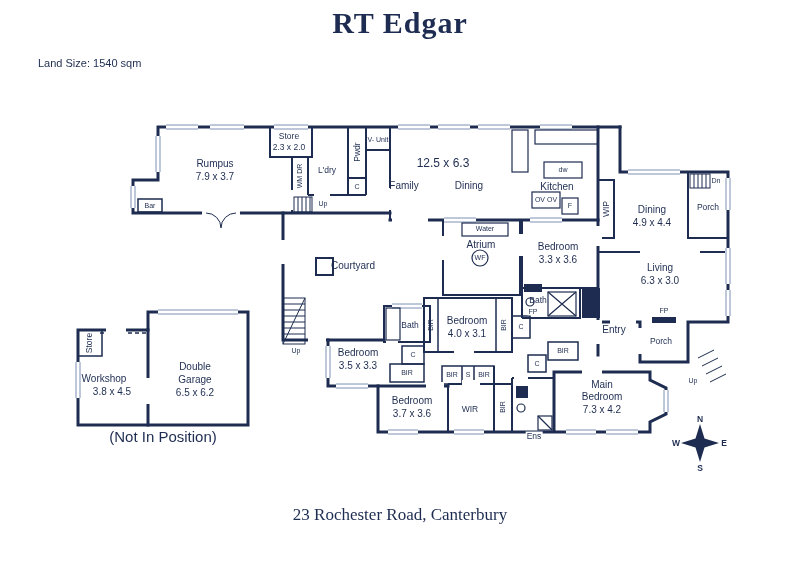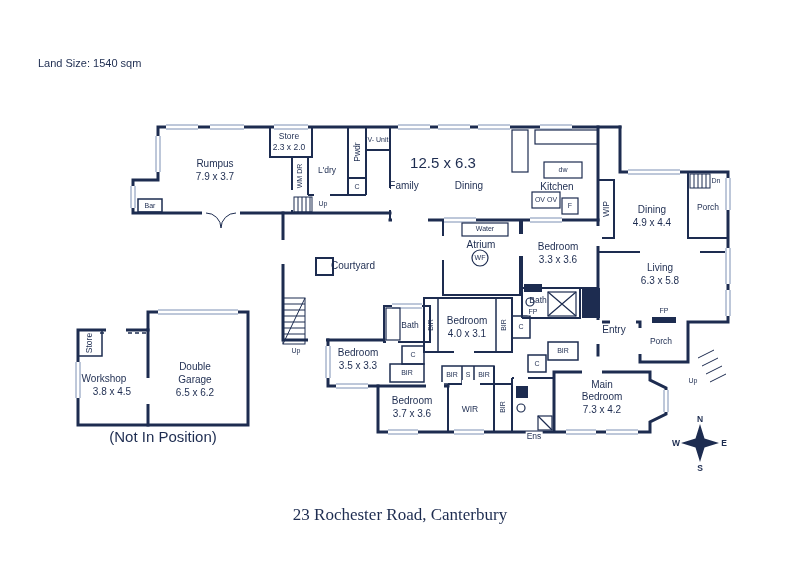--- a/index.html
+++ b/index.html
@@ -13,41 +13,42 @@
     font-family:"Liberation Serif", serif; font-weight:bold;
     font-size:30px; letter-spacing:1px; color:#1d2c50;
   }
   .land-size { position:absolute; left:38px; top:57px; font-size:11px; color:#1d2c50; }
   .plan-svg { position:absolute; left:0; top:0; }
   .lbl {
     position:absolute; transform:translate(-50%,-50%);
     font-size:10px; line-height:1.05; color:#1d2c50;
     white-space:nowrap; text-align:center;
   }
-  .md { font-size:15px; }
+  .md { font-size:12px; }
   .sm { font-size:8.5px; }
   .xs { font-size:7px; }
   .c9 { font-size:15px; }
   .v  { transform:translate(-50%,-50%) rotate(-90deg); }
   .chip { background:#ffffff; padding:0 1px;margin-top:32px; }
   .b { font-weight:bold; }
   .address {
     position:absolute; left:0; right:0; top:505px; text-align:center;
     font-family:"Liberation Serif", serif; font-size:17px; color:#1d2c50;
   }
   .disclaimer {
     position:absolute; left:0; right:0; top:533px; text-align:center;
     font-size:7.5px; color:#1d2c50;
   }
 </style>
 </head>
 <body>
 
 <div class="page">
 
+  <div class="logo">RT Edgar</div>
   <div class="land-size">Land Size: 1540 sqm</div>
 
   <svg class="plan-svg" width="800" height="565" viewBox="0 0 800 565">
 
     <g stroke="#1d2c50" stroke-width="3" fill="none" stroke-linecap="square">
       <path d="M620,127 H158 V180 H133 V213 H390"></path>
       <path d="M390,220 H598"></path>
       <path d="M598,127 V355"></path>
       <path d="M620,127 V172 H728 V322 H688 V362 H640 V322 H598"></path>
       <path d="M283,213 V340 H384"></path>
@@ -236,21 +237,21 @@
     <div class="lbl" style="left:652px;top:223px">4.9 x 4.4</div>
     <div class="lbl sm" style="left:708px;top:207px">Porch</div>
 
     <div class="lbl xs" style="left:485px;top:229px">Water</div>
     <div class="lbl" style="left:481px;top:245px">Atrium</div>
     <div class="lbl xs" style="left:480px;top:258px">WF</div>
     <div class="lbl" style="left:558px;top:247px">Bedroom</div>
     <div class="lbl" style="left:558px;top:260px">3.3 x 3.6</div>
     <div class="lbl" style="left:353px;top:266px">Courtyard</div>
     <div class="lbl" style="left:660px;top:268px">Living</div>
-    <div class="lbl" style="left:660px;top:281px">6.3 x 5.8</div>
+    <div class="lbl" style="left:660px;top:281px">6.3 x 3.0</div>
 
     <div class="lbl xs chip" style="left:533px;top:280px">FP</div>
     <div class="lbl sm" style="left:538px;top:300px">Bath</div>
     <div class="lbl" style="left:467px;top:321px">Bedroom</div>
     <div class="lbl" style="left:467px;top:334px">4.0 x 3.1</div>
     <div class="lbl xs v" style="left:431px;top:325px">BIR</div>
     <div class="lbl xs v" style="left:504px;top:325px">BIR</div>
     <div class="lbl xs" style="left:521px;top:327px">C</div>
     <div class="lbl sm" style="left:410px;top:325px">Bath</div>
 

